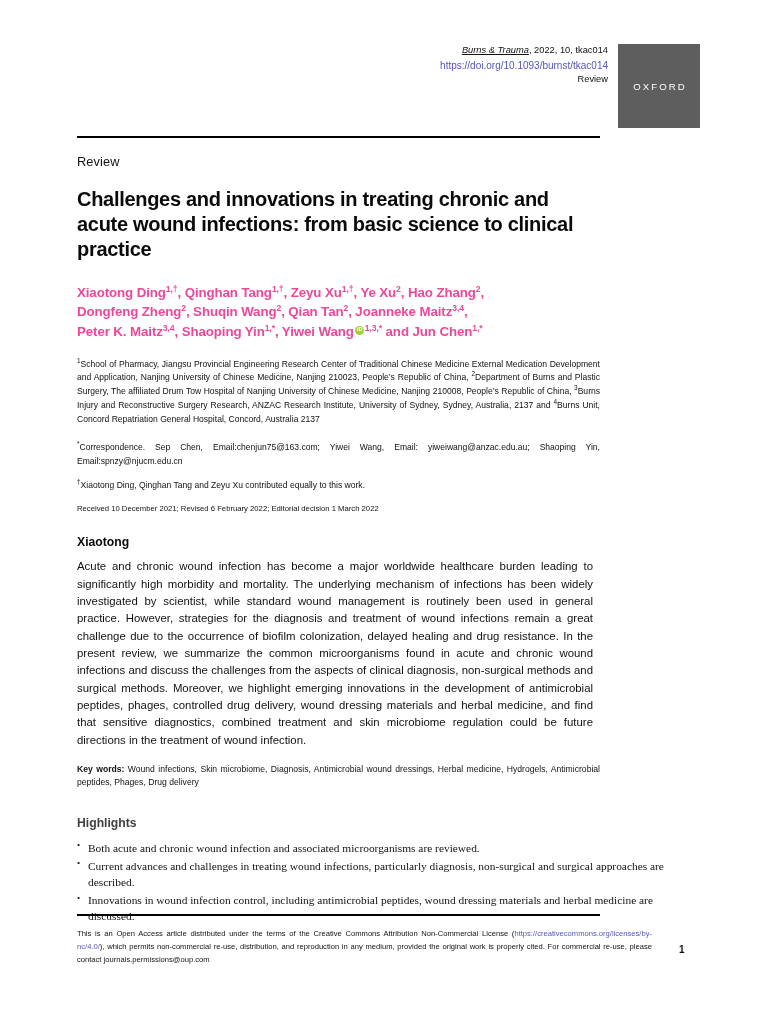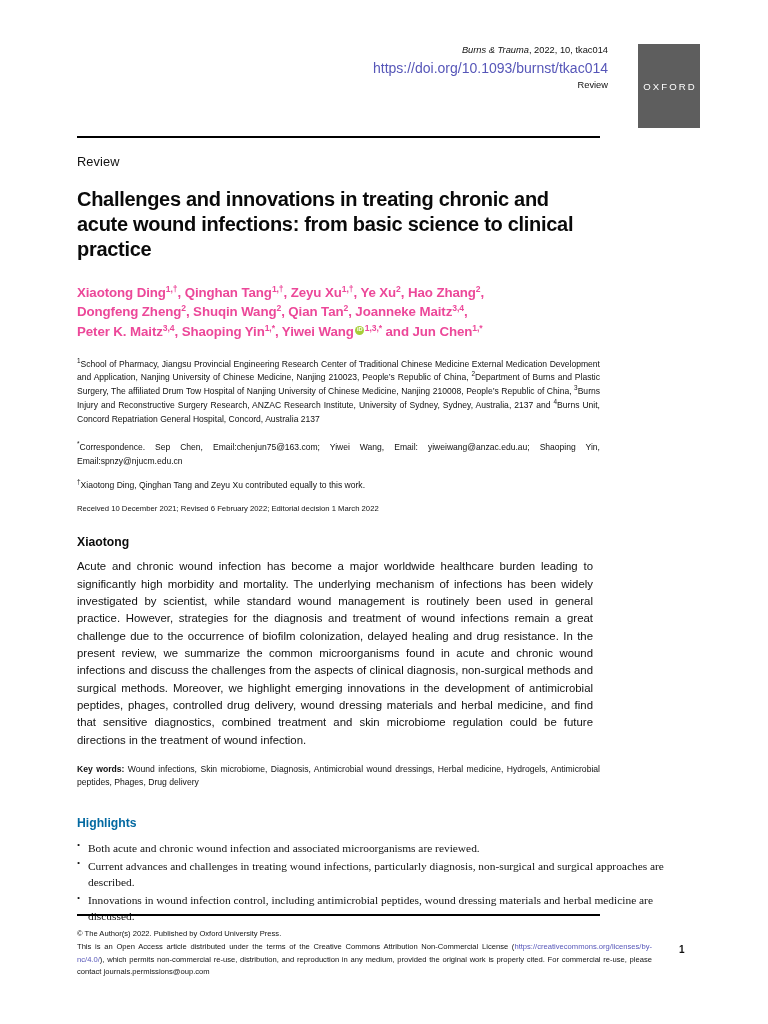--- a/index.html
+++ b/index.html
@@ -38,36 +38,37 @@
     text-align: right;
     line-height: 1.5;
   }
   .journal-line {
     font-size: 9.3px;
     color: #111;
     white-space: nowrap;
   }
   .journal-name {
     font-style: italic;
+    text-decoration: underline;
   }
   .doi-line {
-    font-size: 14px;
+    font-size: 10px;
     color: #5656b8;
     white-space: nowrap;
   }
   .article-type-top {
     font-size: 9.3px;
     color: #111;
   }
 
   .oxford-logo {
     position: absolute;
     right: 0;
     top: 0;
-    width: 62px;
+    width: 82px;
     height: 84px;
     background: #5e5e5e;
     color: #ffffff;
     display: flex;
     align-items: center;
     justify-content: center;
   }
   .oxford-logo span {
     font-size: 9.6px;
     letter-spacing: 2.1px;
@@ -201,21 +202,21 @@
     color: #111;
     margin: 8px 0 26px 0;
   }
   .keywords b { font-weight: 700; }
 
   
   .highlights-head {
     font-size: 12.2px;
     font-weight: 700;
     margin: 0 0 10px 0;
-    color: #0369a1;
+    color: #404040;
   }
   .highlights-list {
     list-style: none;
     margin: 0;
     padding: 0;
     width: 617px;
   }
   .highlights-list li {
     font-family: Liberation Serif, serif;
     font-size: 11.4px;
@@ -299,19 +300,18 @@
     <ul class="highlights-list">
       <li>Both acute and chronic wound infection and associated microorganisms are reviewed.</li>
       <li>Current advances and challenges in treating wound infections, particularly diagnosis, non-surgical and surgical approaches are described.</li>
       <li>Innovations in wound infection control, including antimicrobial peptides, wound dressing materials and herbal medicine are discussed.</li>
     </ul>
   </div>
 
   <div class="rule rule-bottom"></div>
 
   <div class="footer">
-    <p>© The Author(s) 2022. Published by Oxford University Press.</p>
     <p><span>This is an Open Access article distributed under the terms of the Creative Commons Attribution Non-Commercial License (</span><span class="lnk">https://creativecommons.org/licenses/by-nc/4.0/</span><span>), which permits non-commercial re-use, distribution, and reproduction in any medium, provided the original work is properly cited. For commercial re-use, please contact journals.permissions@oup.com</span></p>
   </div>
 
   <div class="page-number">1</div>
 
 </div>
 
 </body></html>

